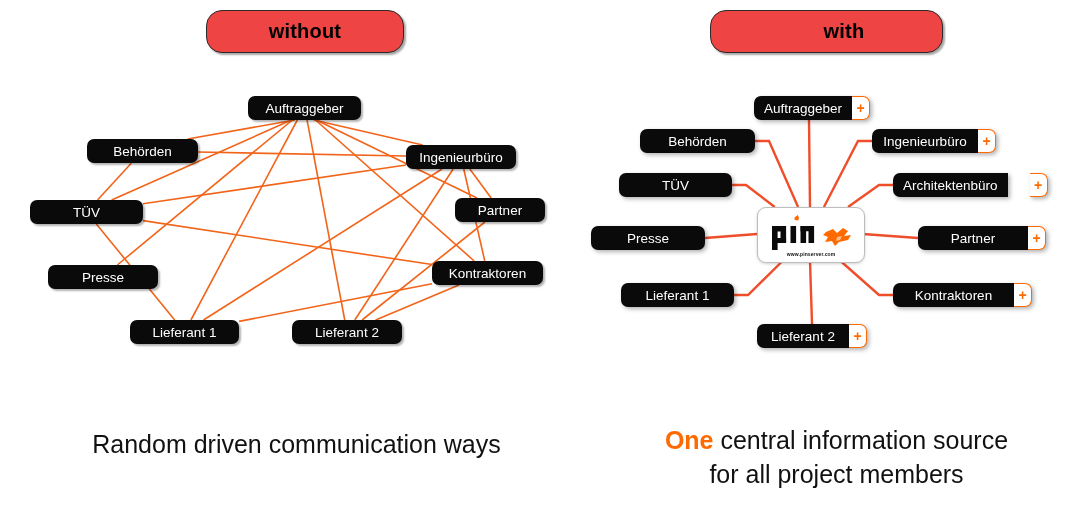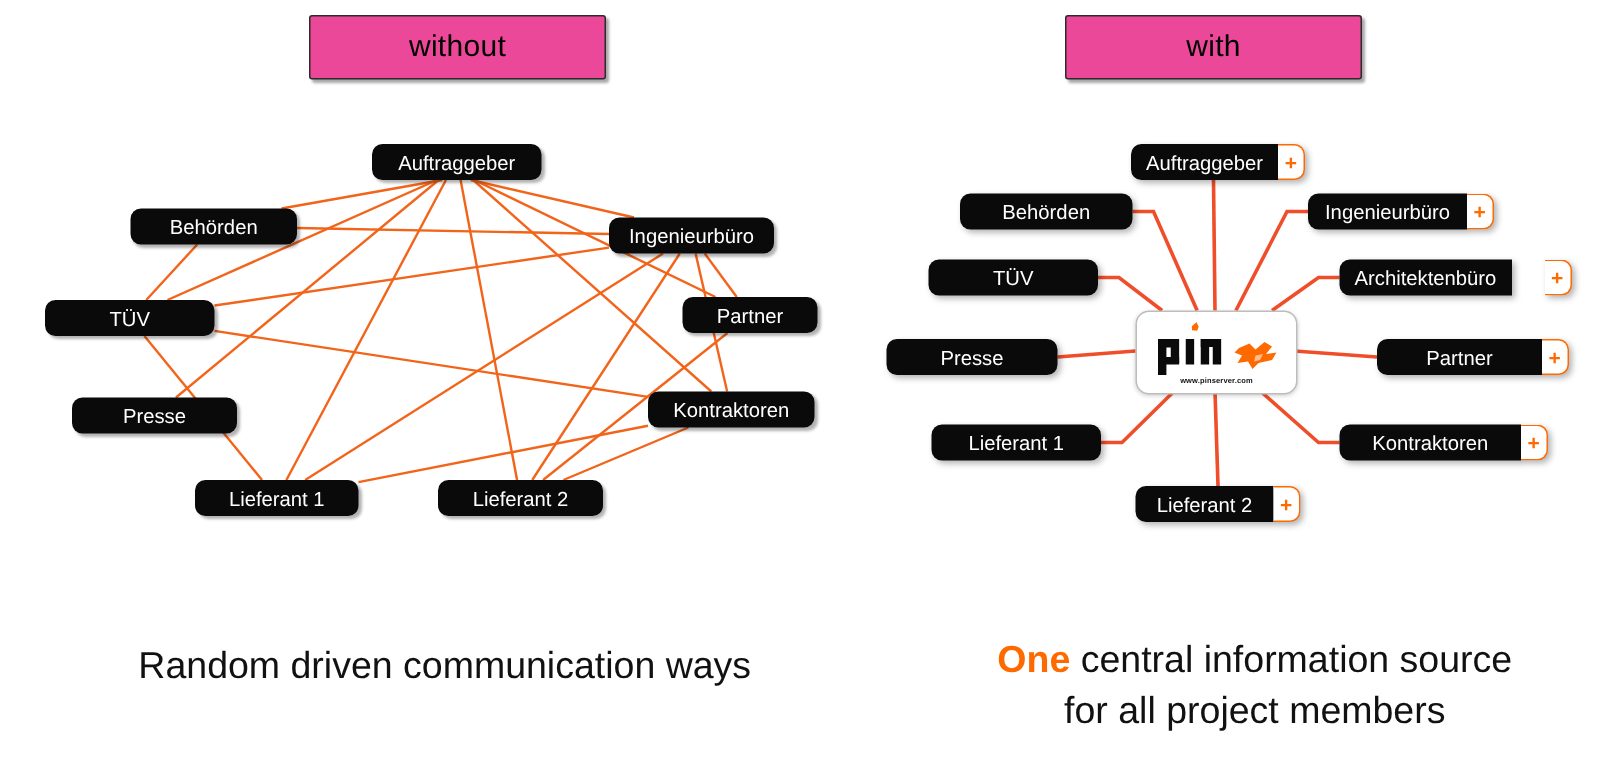--- a/index.html
+++ b/index.html
@@ -9,32 +9,32 @@
     background:#ffffff;
     font-family:"Liberation Sans", sans-serif;
     overflow:hidden;
     position:relative;
   }
   #stage{position:relative;width:1080px;height:520px;}
 
   
   .hdr-btn{
     position:absolute;
-    background:#ec4899;
+    background:#ef4444;
     border:1.5px solid #2b2b2b;
-    border-radius:2px;
+    border-radius:16px;
     box-shadow:2px 2px 2px rgba(0,0,0,.35);
     display:flex;align-items:center;justify-content:center;
     color:#000;
-    font-weight:normal;
+    font-weight:bold;
     font-size:20px;
     letter-spacing:.2px;
   }
   #hdr-without{left:206px;top:10px;width:196px;height:41px;}
-  #hdr-with{left:710px;top:10px;width:196px;height:41px;}
+  #hdr-with{left:710px;top:10px;width:196px;height:41px;padding-left:35px;}
 
   
   .node{
     position:absolute;
     height:24px;
     background:#0a0a0a;
     border-radius:7px;
     color:#ffffff;
     font-size:13.5px;
     display:flex;align-items:center;justify-content:center;

